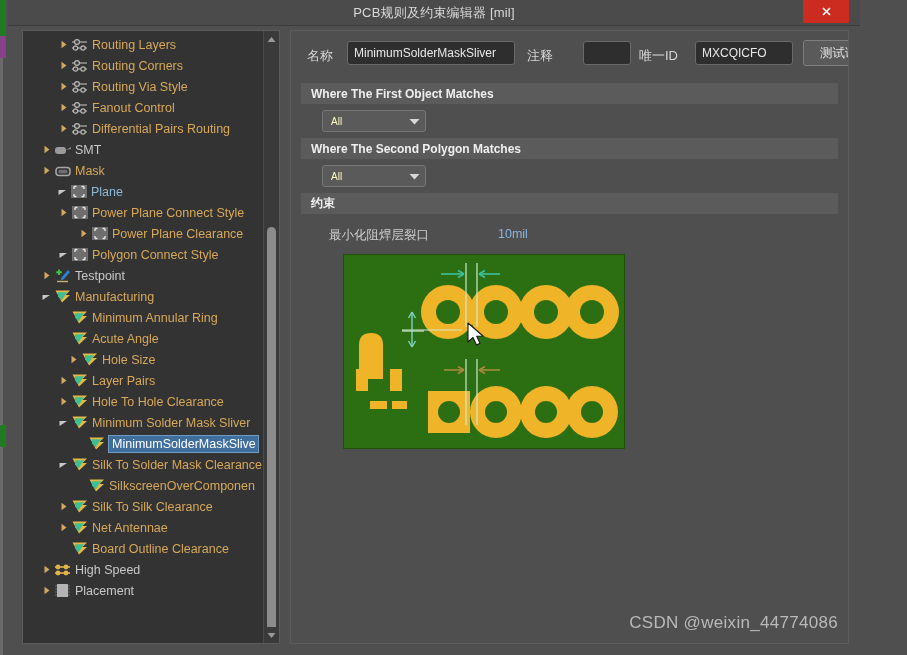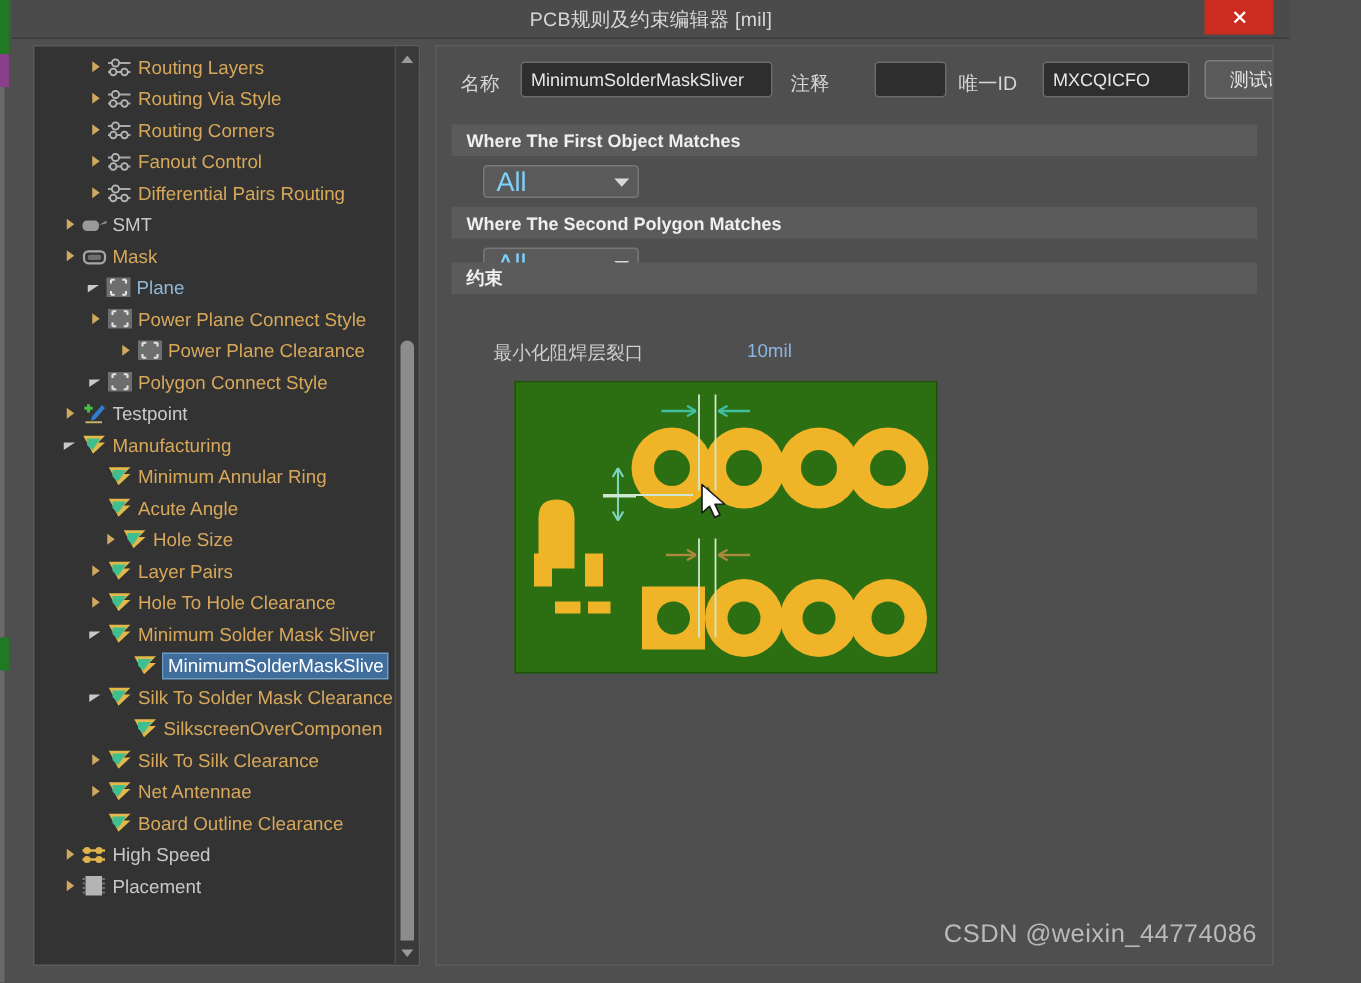--- a/index.html
+++ b/index.html
@@ -171,33 +171,33 @@
     position: absolute; left: 10px; right: 10px;
     height: 21px;
     background: #5b5b5b;
     color: #efefef;
     font-size: 12px; font-weight: bold;
     display: flex; align-items: center;
     padding-left: 10px;
   }
   #sec-first  { top: 52px; }
   #sec-second { top: 107px; }
-  #sec-constraint { top: 144px; font-weight: bold; }
+  #sec-constraint { top: 162px; font-weight: bold; }
 
   .combo {
     position: absolute;
     width: 104px; height: 22px;
     background: #5a5a5a;
     border: 1px solid #777777;
     border-radius: 3px;
     display: flex; align-items: center;
     padding: 0 4px 0 8px;
     cursor: pointer;
   }
-  .combo .cval { flex: 1; color: #7dd3fc; font-size: 18px; }
+  .combo .cval { flex: 1; color: #fef9c3; font-size: 10px; }
   .combo .carrow { width: 14px; display: flex; align-items: center; justify-content: center; }
   #combo-first  { left: 31px; top: 79px; }
   #combo-second { left: 31px; top: 134px; }
 
   
   #constraint-label {
     position: absolute; left: 38px; top: 196px;
     color: #cfcfcf; font-size: 12.5px;
   }
   #constraint-value {
@@ -272,38 +272,38 @@
               </span>
               <span class="ico">
                 <svg width="18" height="14" viewBox="0 0 18 14">
                   <line x1="1" y1="4" x2="16" y2="4" stroke="#a8a8a8" stroke-width="1.3"></line>
                   <line x1="1" y1="10" x2="16" y2="10" stroke="#a8a8a8" stroke-width="1.3"></line>
                   <circle cx="6" cy="4" r="2.4" fill="#3a3a3a" stroke="#b8b8b8" stroke-width="1.2"></circle>
                   <circle cx="4.5" cy="10" r="2.2" fill="#3a3a3a" stroke="#b8b8b8" stroke-width="1.2"></circle>
                   <circle cx="12" cy="10" r="2.2" fill="#3a3a3a" stroke="#b8b8b8" stroke-width="1.2"></circle>
                 </svg>
               </span>
-              <span class="lbl">Routing Via Style</span>
+              <span class="lbl">Routing Corners</span>
             </div>
             <div class="tree-row" style="padding-left: 34px;">
               <span class="arrow">
                 <svg width="8" height="9" viewBox="0 0 8 9">
                   <path d="M1.5 0.8 L6.5 4.5 L1.5 8.2 Z" fill="#d0a85f"></path>
                 </svg>
               </span>
               <span class="ico">
                 <svg width="18" height="14" viewBox="0 0 18 14">
                   <line x1="1" y1="4" x2="16" y2="4" stroke="#a8a8a8" stroke-width="1.3"></line>
                   <line x1="1" y1="10" x2="16" y2="10" stroke="#a8a8a8" stroke-width="1.3"></line>
                   <circle cx="6" cy="4" r="2.4" fill="#3a3a3a" stroke="#b8b8b8" stroke-width="1.2"></circle>
                   <circle cx="4.5" cy="10" r="2.2" fill="#3a3a3a" stroke="#b8b8b8" stroke-width="1.2"></circle>
                   <circle cx="12" cy="10" r="2.2" fill="#3a3a3a" stroke="#b8b8b8" stroke-width="1.2"></circle>
                 </svg>
               </span>
-              <span class="lbl">Routing Corners</span>
+              <span class="lbl">Routing Via Style</span>
             </div>
             <div class="tree-row" style="padding-left: 34px;">
               <span class="arrow">
                 <svg width="8" height="9" viewBox="0 0 8 9">
                   <path d="M1.5 0.8 L6.5 4.5 L1.5 8.2 Z" fill="#d0a85f"></path>
                 </svg>
               </span>
               <span class="ico">
                 <svg width="18" height="14" viewBox="0 0 18 14">
                   <line x1="1" y1="4" x2="16" y2="4" stroke="#a8a8a8" stroke-width="1.3"></line>

